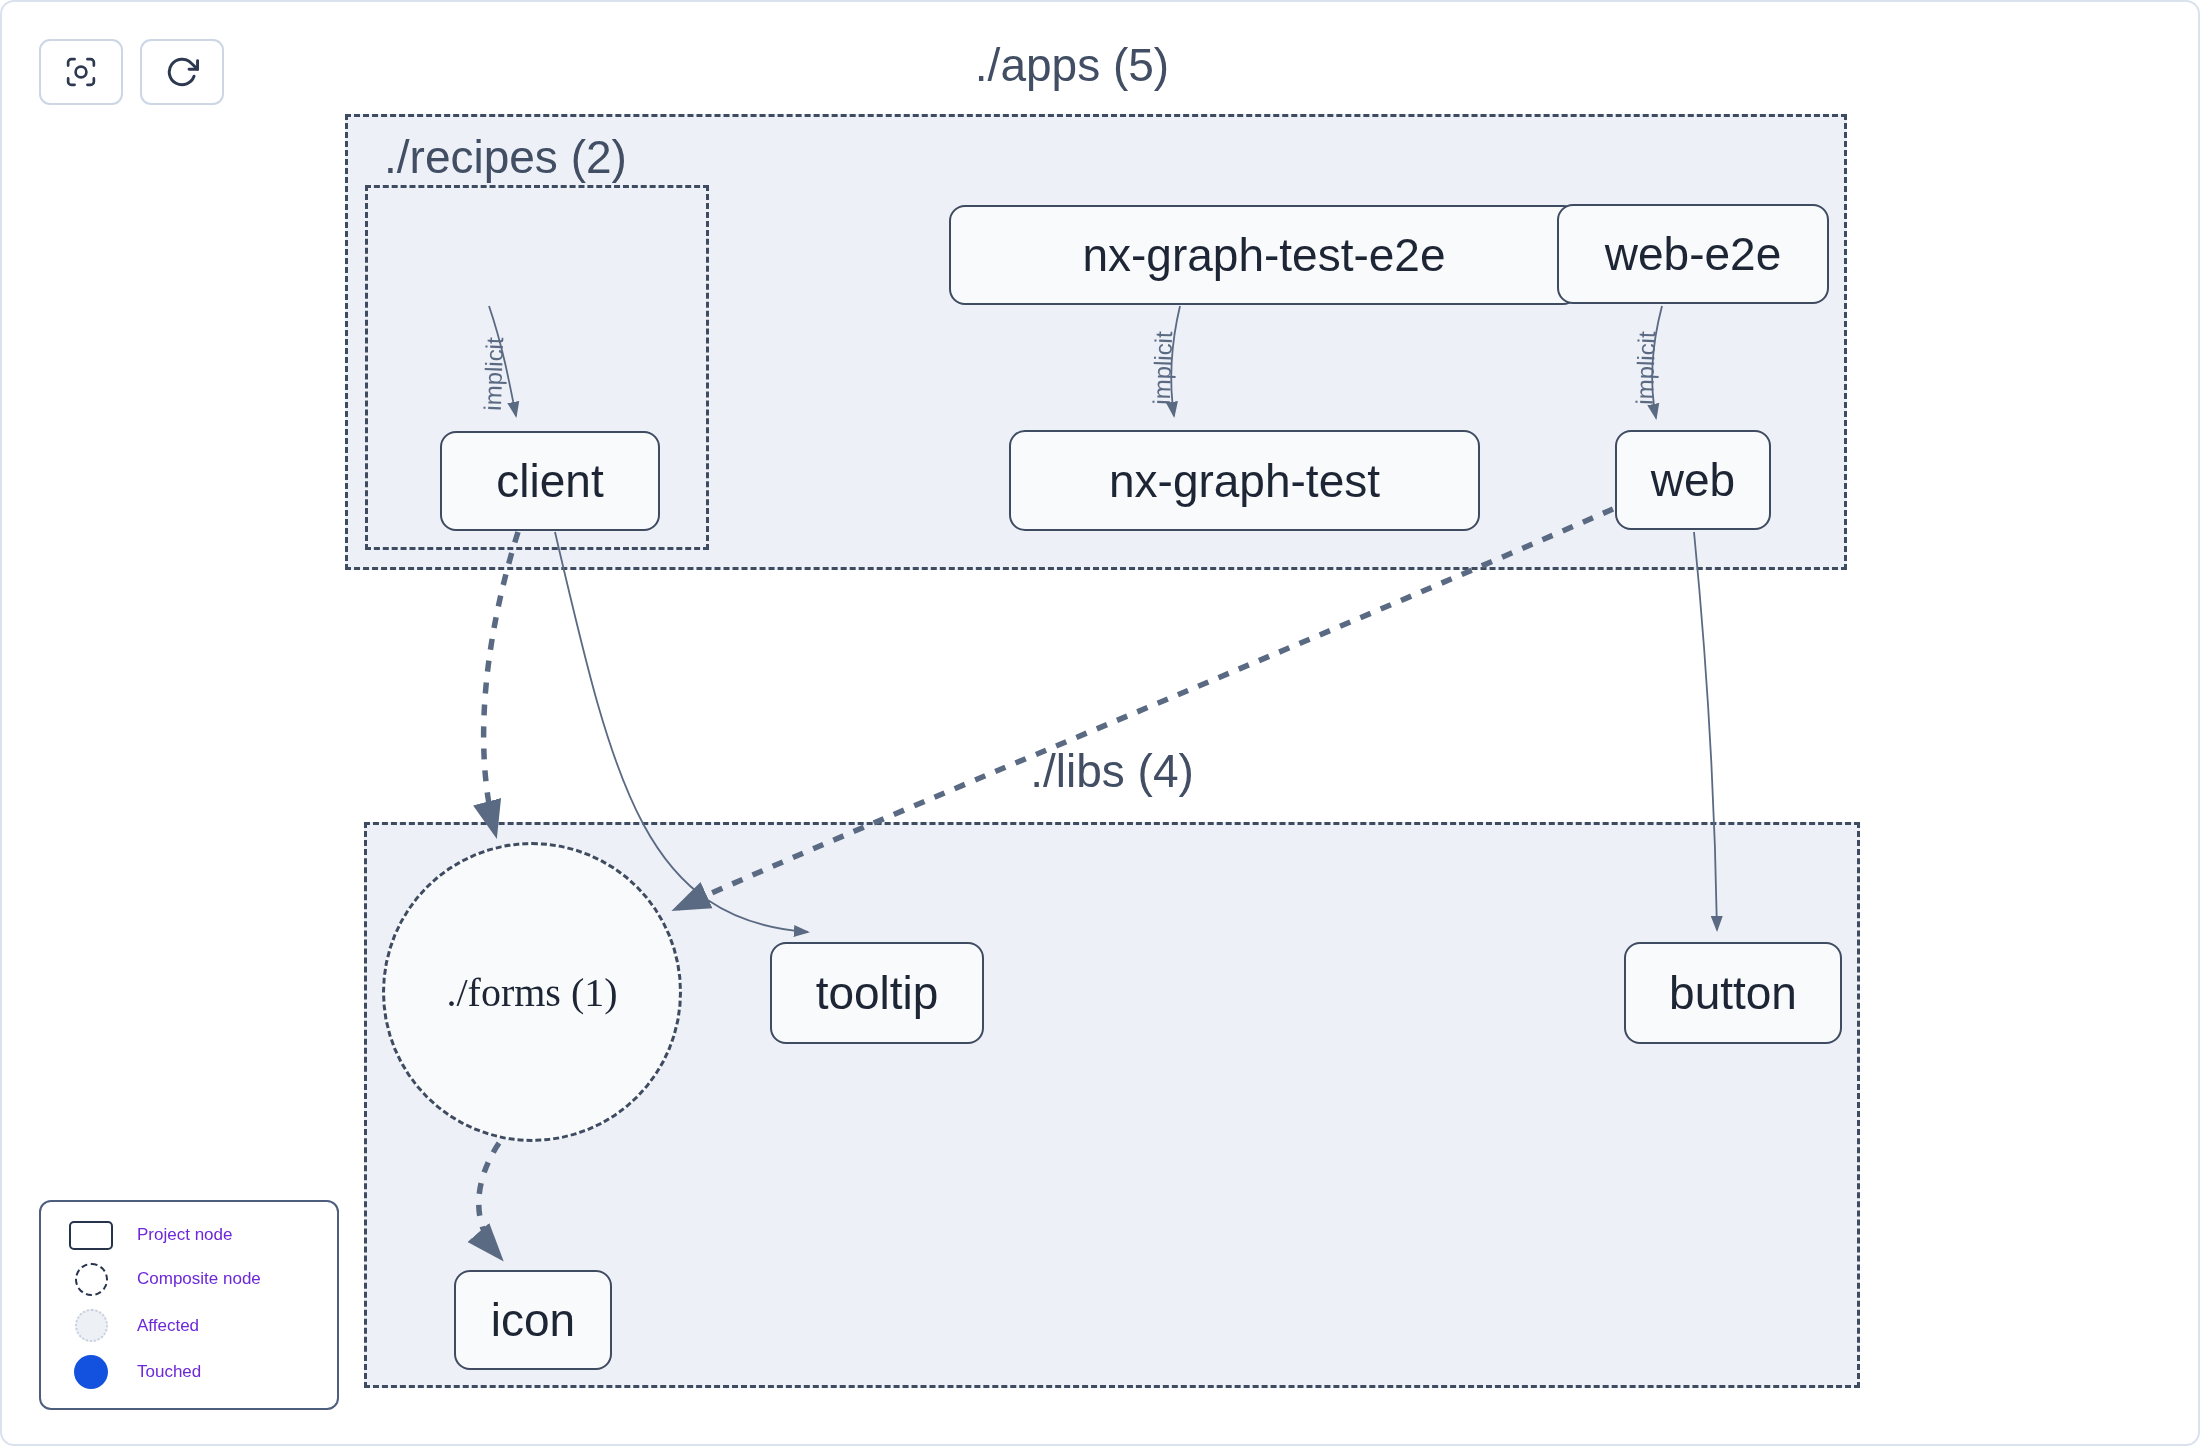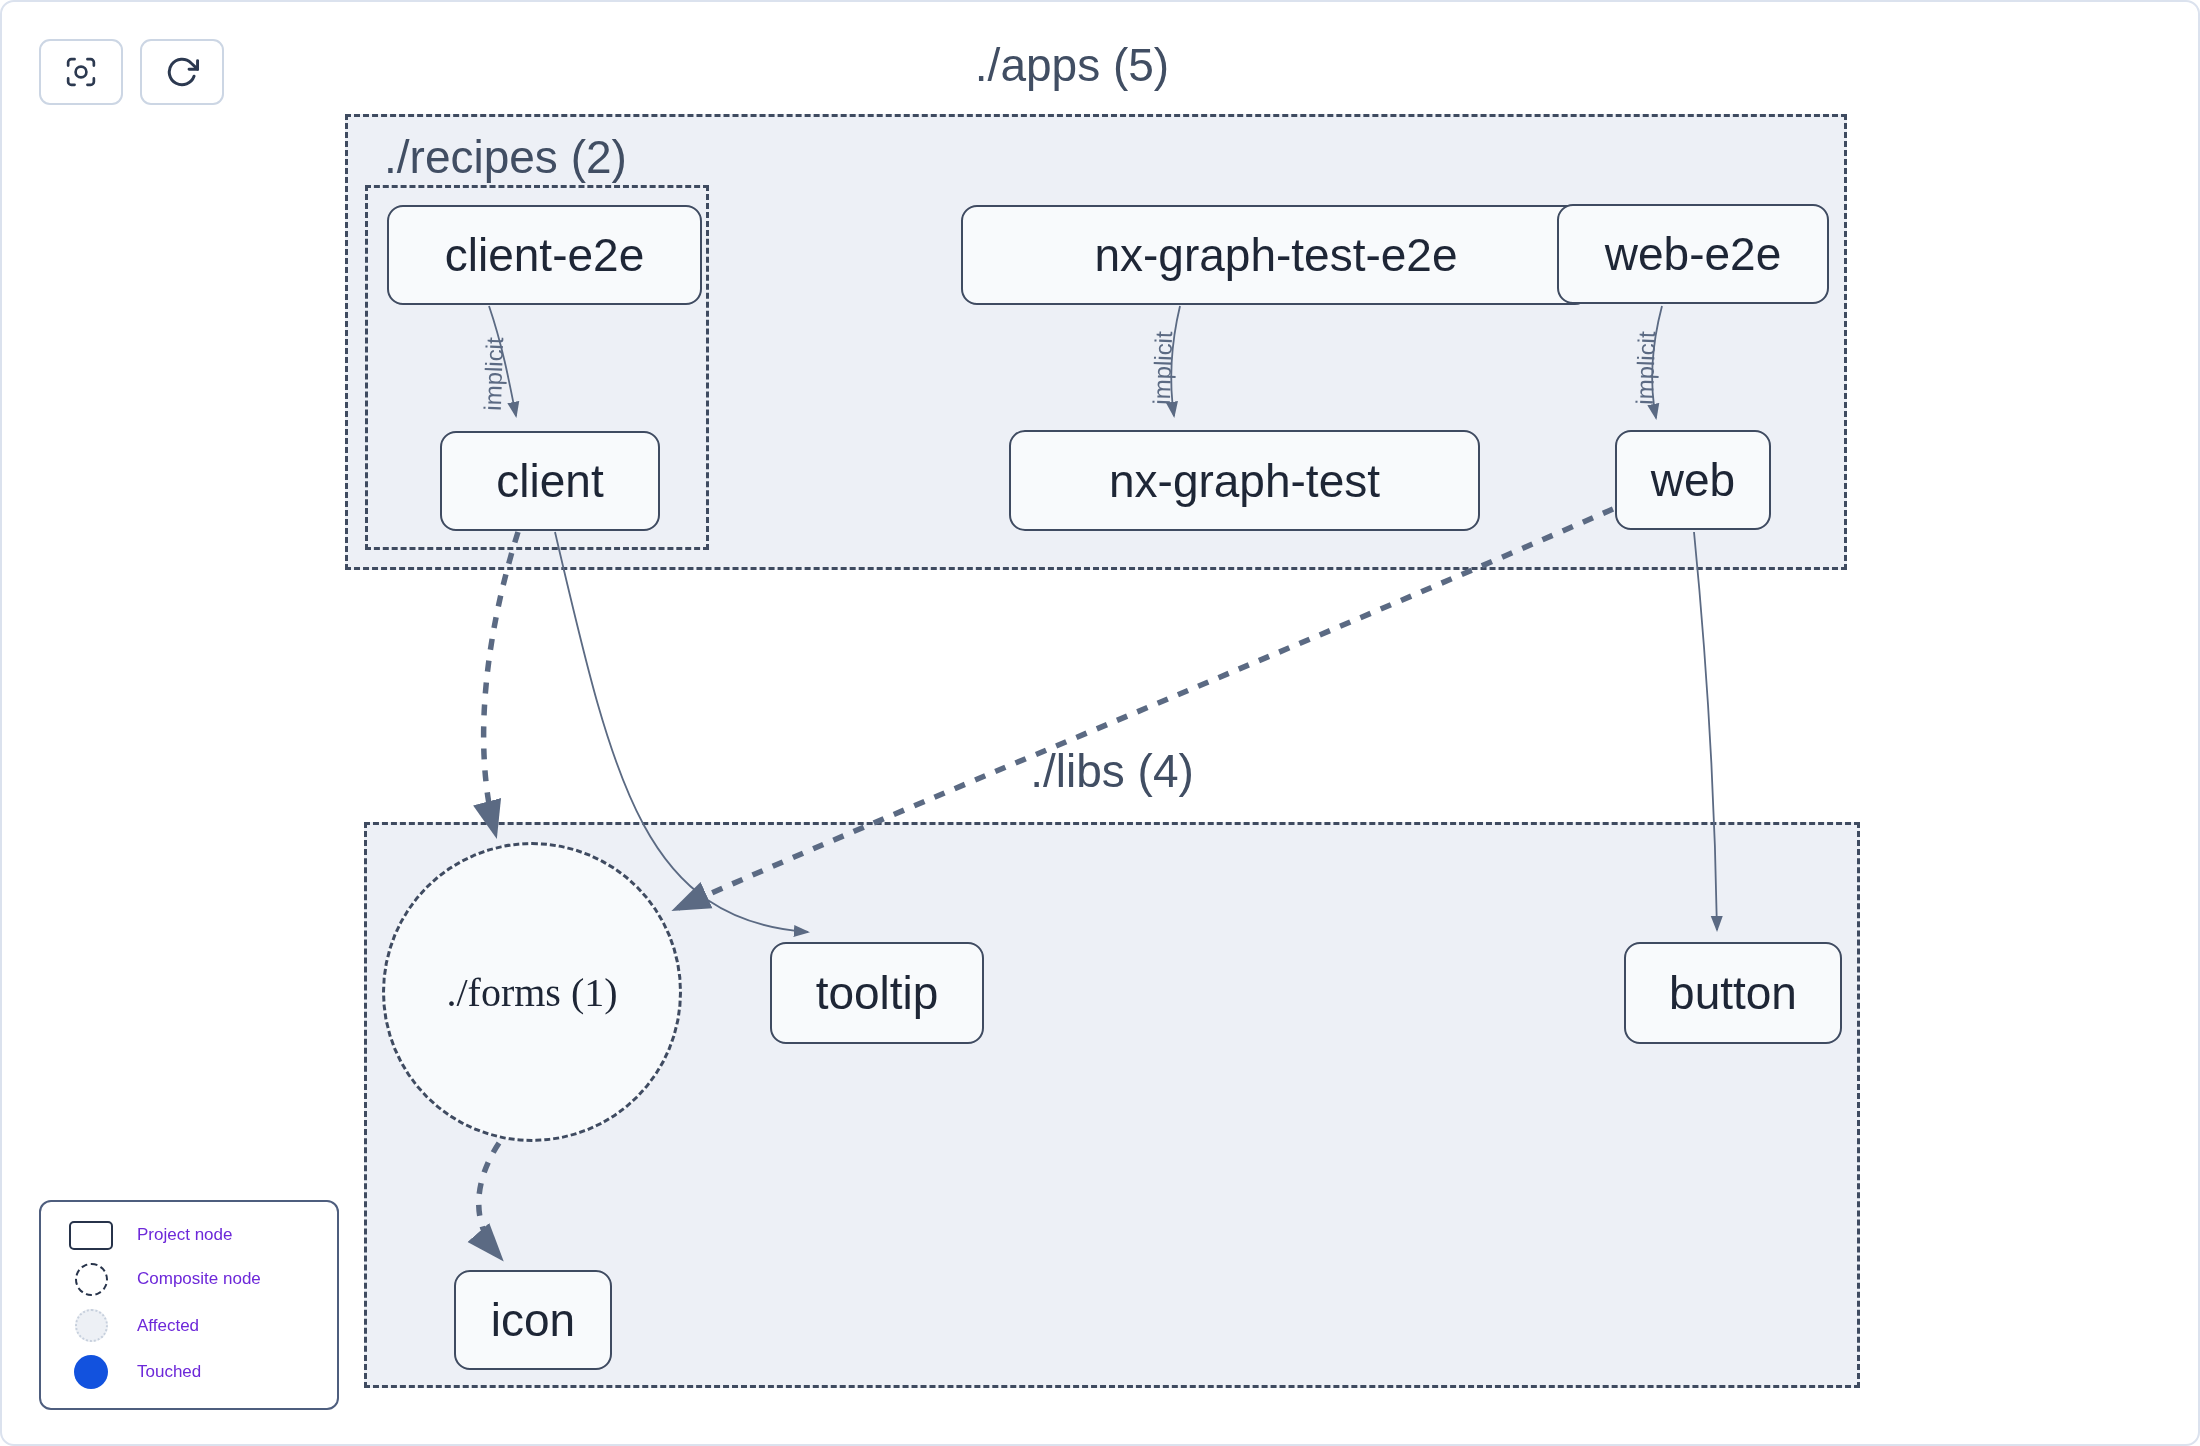--- a/index.html
+++ b/index.html
@@ -34,21 +34,21 @@
     position:absolute;z-index:3;color:#5b6a83;font-size:24px;white-space:nowrap;
     transform:translate(-50%,-50%) rotate(-88deg);
   }
   
   .node{
     position:absolute;z-index:5;background:#f8fafc;border:2.5px solid #3f4b61;border-radius:16px;
     display:flex;align-items:center;justify-content:center;
     font-size:46px;color:#1e2636;white-space:nowrap;box-sizing:border-box;cursor:pointer;
   }
   #node-client-e2e{left:385px;top:203px;width:315px;height:100px;}
-  #node-nx-graph-test-e2e{left:947px;top:203px;width:630px;height:100px;margin-left:12px;}
+  #node-nx-graph-test-e2e{left:947px;top:203px;width:630px;height:100px;}
   #node-web-e2e{left:1555px;top:202px;width:272px;height:100px;}
   #node-client{left:438px;top:429px;width:220px;height:100px;}
   #node-nx-graph-test{left:1007px;top:428px;width:471px;height:101px;}
   #node-web{left:1613px;top:428px;width:156px;height:100px;}
   #node-tooltip{left:768px;top:940px;width:214px;height:102px;}
   #node-button{left:1622px;top:940px;width:218px;height:102px;}
   #node-icon{left:452px;top:1268px;width:158px;height:100px;}
   #node-forms{
     left:380px;top:840px;width:300px;height:300px;border-radius:50%;
     border-style:dashed;border-width:3px;font-size:40px;font-family:Liberation Serif, serif;
@@ -96,21 +96,20 @@
   </svg>
 
   <div class="implicit-label" style="left:492px;top:372px;">implicit</div>
   <div class="implicit-label" style="left:1161px;top:366px;">implicit</div>
   <div class="implicit-label" style="left:1644px;top:366px;">implicit</div>
 
   <div class="group-label" id="apps-label">./apps (5)</div>
   <div class="group-label" id="recipes-label">./recipes (2)</div>
   <div class="group-label" id="libs-label">./libs (4)</div>
 
-  <div class="node" id="node-client-e2e">client-e2e</div>
   <div class="node" id="node-nx-graph-test-e2e">nx-graph-test-e2e</div>
   <div class="node" id="node-web-e2e">web-e2e</div>
   <div class="node" id="node-client">client</div>
   <div class="node" id="node-nx-graph-test">nx-graph-test</div>
   <div class="node" id="node-web">web</div>
   <div class="node" id="node-forms">./forms (1)</div>
   <div class="node" id="node-tooltip">tooltip</div>
   <div class="node" id="node-button">button</div>
   <div class="node" id="node-icon">icon</div>
 

